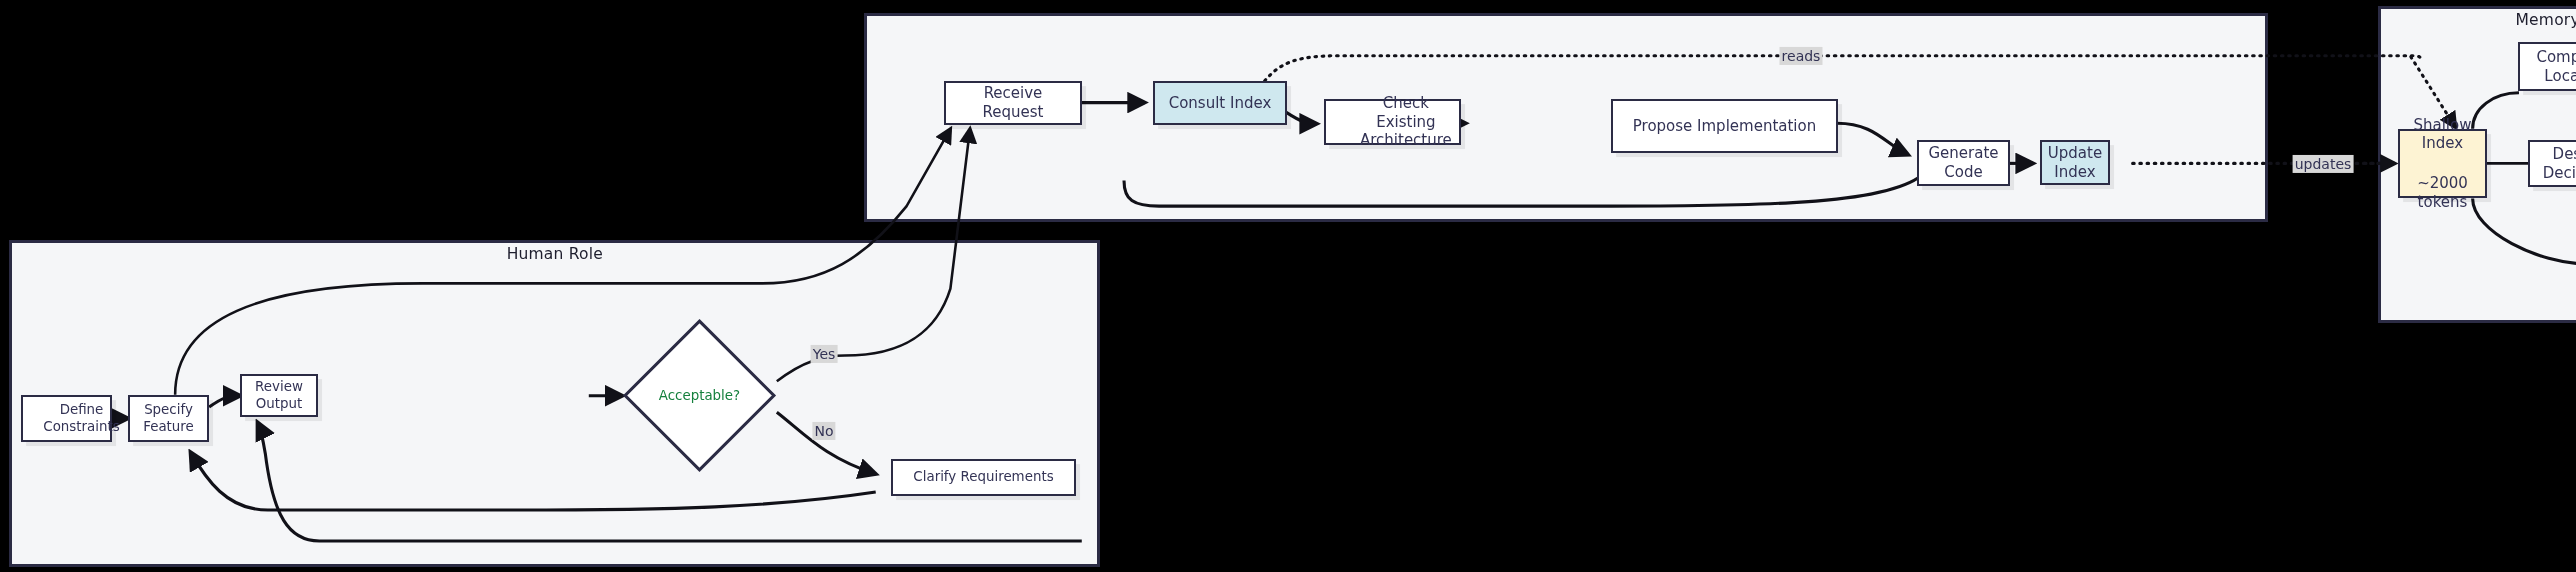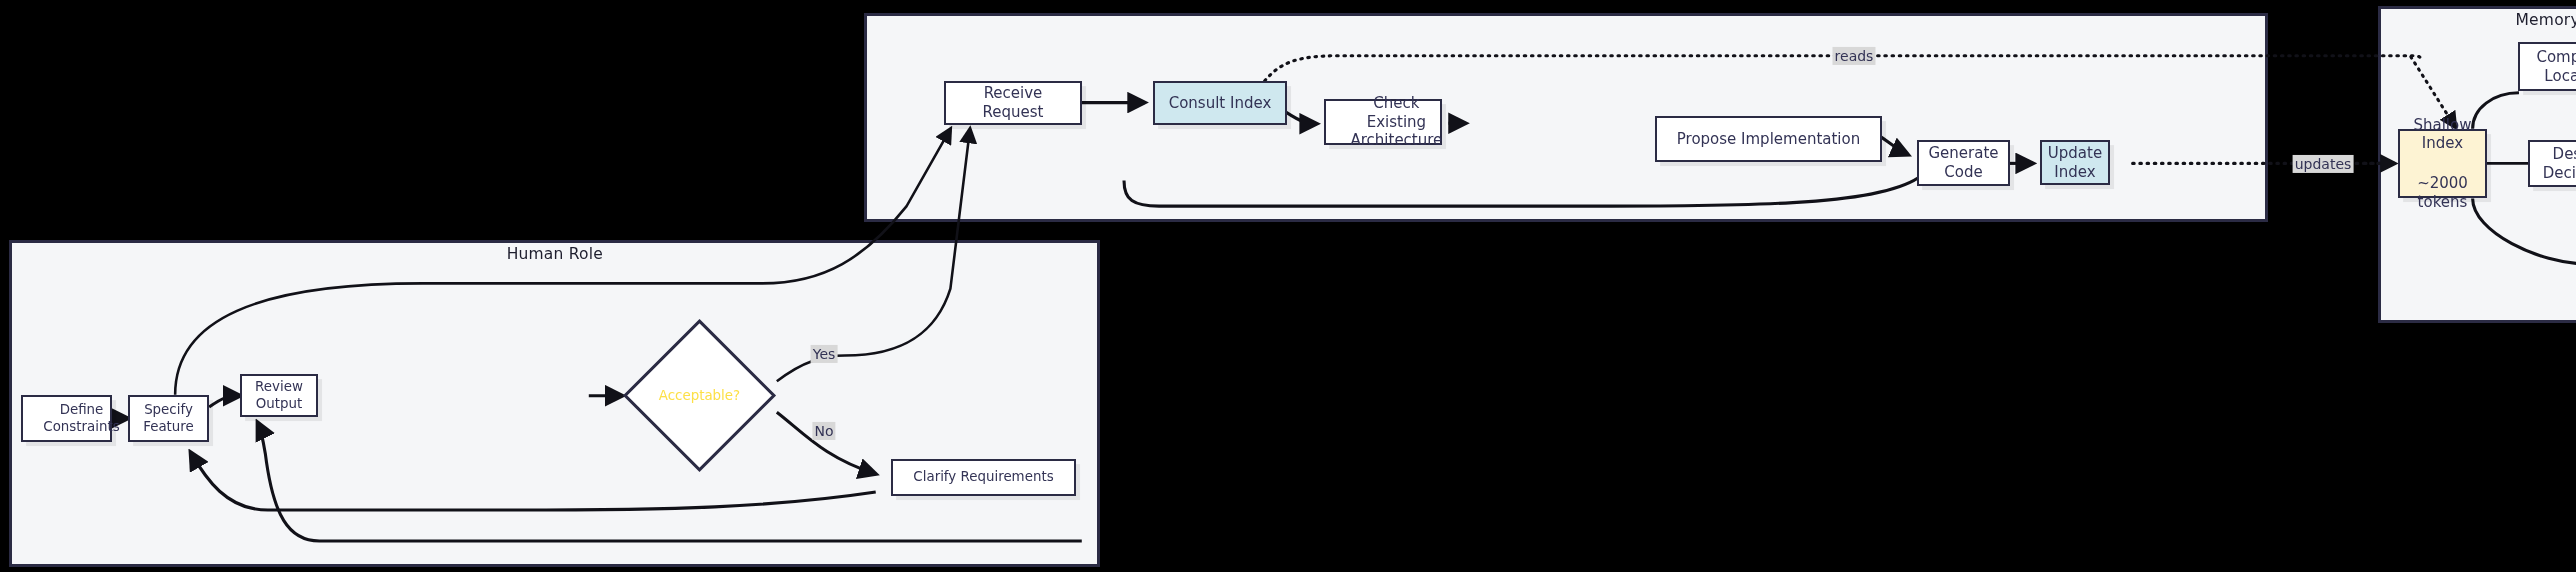--- a/index.html
+++ b/index.html
@@ -10,21 +10,21 @@
             font-size:15.5px;letter-spacing:0.2px;white-space:nowrap;}
   .node{position:absolute;box-sizing:border-box;border:2.6px solid #2b2b44;background:#ffffff;
         display:flex;align-items:center;justify-content:center;text-align:center;
         color:#333355;font-size:15px;line-height:1.25;
         box-shadow:4.6px 4.6px 0 -0.5px rgba(0,0,0,.07);padding:0 5.2px;}
   .node.cyan{background:#cfe8ef;}
   .node.yellow{background:#fdf3d3;}
   .node.two{flex-direction:column;gap:21px;}
   .dia{position:absolute;display:flex;align-items:center;justify-content:center;}
   .dia svg{position:absolute;left:0;top:0;}
-  .dia span{position:relative;z-index:2;color:#fde047;font-size:15px;white-space:nowrap;}
+  .dia span{position:relative;z-index:2;color:#15803d;font-size:15px;white-space:nowrap;}
   .elabel{position:absolute;background:#d8d8d8;color:#333355;font-size:14px;
           padding:1px 2.1px;white-space:nowrap;line-height:1.15;z-index:6;}
   svg.edges{position:absolute;left:0;top:0;width:2809px;height:573px;pointer-events:none;}
   .ln{fill:none;stroke:#111118;stroke-width:6;}
   .ln-thin{fill:none;stroke:#111118;stroke-width:5;}
   .dot{fill:none;stroke:#111118;stroke-width:6;stroke-dasharray:3 11;stroke-linecap:round;}
 </style>
 </head>
 <body>
 
@@ -82,22 +82,22 @@
     <path class="ln" d="M2100,1050 C1400,1050 900,1050 620,1050
                         C560,1050 530,1000 515,880
                         C510,850 505,830 500,820" marker-end="url(#ah)"></path>
   </svg>
 
   <div class="sg-title" style="left:2378px;width:425px;top:11.3px;">Memory Prosthesis</div>
   <div class="sg-title" style="left:9.3px;width:1091px;top:245px;">Human Role</div>
 
   <div class="node" style="left:944px;top:81px;width:138px;height:44px;">Receive Request</div>
   <div class="node cyan" style="left:1153px;top:81px;width:134px;height:44px;">Consult Index</div>
-  <div class="node" style="left:1324px;top:99px;width:118px;height:46px;padding-left:32px;">Check Existing Architecture</div>
-  <div class="node" style="left:1611px;top:116px;width:227px;height:46px;margin-left:44px;">Propose Implementation</div>
+  <div class="node" style="left:1324px;top:99px;width:137px;height:46px;padding-left:32px;">Check Existing Architecture</div>
+  <div class="node" style="left:1611px;top:99px;width:227px;height:54px;">Propose Implementation</div>
   <div class="node" style="left:1917px;top:140px;width:93px;height:46px;">Generate Code</div>
   <div class="node cyan" style="left:2040px;top:140px;width:70px;height:45px;">Update Index</div>
 
   <div class="node yellow two" style="left:2398px;top:129px;width:89px;height:69px;">
     <span>Shallow Index</span>
     <span>~2000 tokens</span>
   </div>
   <div class="node" style="left:2518px;top:42px;width:124px;height:49px;">Component Locations</div>
   <div class="node" style="left:2528px;top:140px;width:101px;height:47px;">Design Decisions</div>
 
@@ -107,19 +107,19 @@
 
   <div class="dia" style="left:622px;top:318px;width:155px;height:155px;">
     <svg width="155" height="155" viewBox="0 0 300 300">
       <polygon points="150,6 294,150 150,294 6,150" fill="#ffffff" stroke="#2b2b44" stroke-width="6"></polygon>
     </svg>
     <span style="font-size:13.4px;">Acceptable?</span>
   </div>
 
   <div class="node" style="left:891px;top:459px;width:185px;height:37px;font-size:13.4px;">Clarify Requirements</div>
 
-  <div class="elabel" style="left:1854px;top:56px;transform:translate(-50%,-50%);">reads</div>
+  <div class="elabel" style="left:1801px;top:56px;transform:translate(-50%,-50%);">reads</div>
   <div class="elabel" style="left:2323px;top:164px;transform:translate(-50%,-50%);">updates</div>
   <div class="elabel" style="left:824px;top:354px;transform:translate(-50%,-50%);">Yes</div>
   <div class="elabel" style="left:824px;top:431px;transform:translate(-50%,-50%);">No</div>
 
 </div>
 
 
 </body></html>

